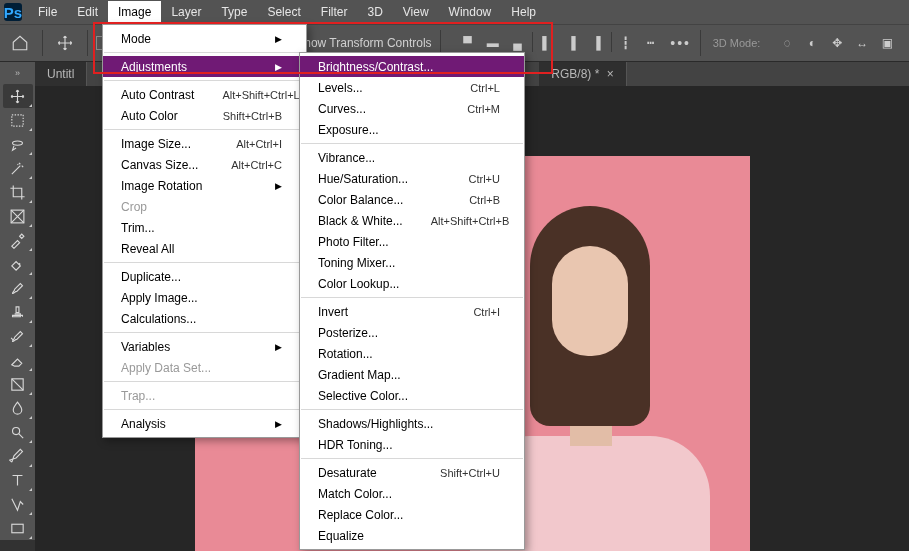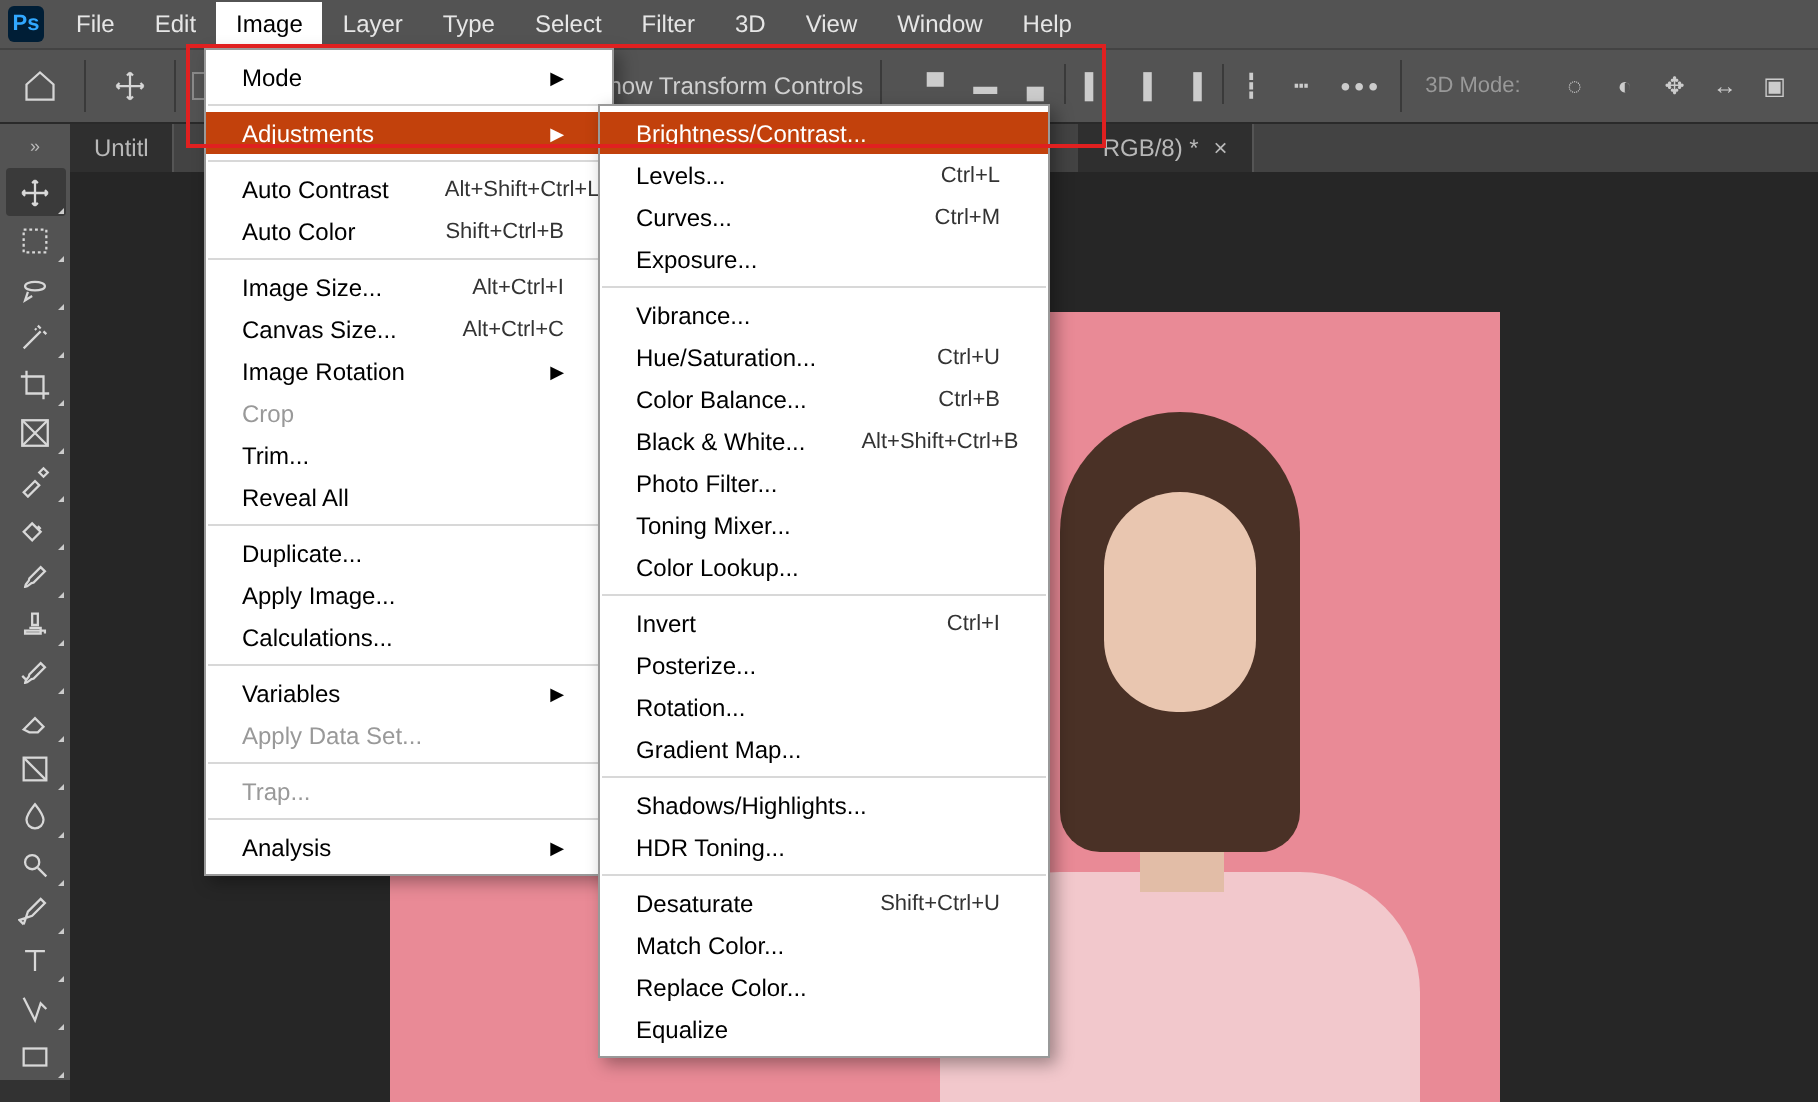--- a/index.html
+++ b/index.html
@@ -1,21 +1,21 @@
 <!DOCTYPE html>
 <html><head>
 <meta charset="utf-8">
 <style>
 *{margin:0;padding:0;box-sizing:border-box;font-family:"Segoe UI",Tahoma,sans-serif;font-size:12px;user-select:none}
 body{width:909px;height:551px;background:#323232;overflow:hidden;position:relative}
 
 
 .menubar{height:24px;background:#535353;display:flex;align-items:center;padding-left:4px;color:#e6e6e6}
 .ps-logo{width:18px;height:18px;background:#001e36;border-radius:3px;display:flex;align-items:center;justify-content:center;margin-right:6px}
-.ps-logo span{color:#31a8ff;font-size:11px;font-weight:bold}
+.ps-logo span{color:#31a8ff;font-size:15px;font-weight:bold}
 .menubar .mi{padding:4px 10px;cursor:pointer}
 .menubar .mi.open{background:#fff;color:#000}
 
 
 .optbar{height:38px;background:#535353;border-top:1px solid#434343;border-bottom:1px solid#2a2a2a;display:flex;align-items:center;padding:0 6px;gap:8px;color:#d0d0d0}
 .home-icon{width:28px;height:28px;display:flex;align-items:center;justify-content:center}
 .sep{width:1px;height:26px;background:#3a3a3a}
 .opt-sel{display:flex;align-items:center;height:22px;border:1px solid#6a6a6a;padding:0 6px;border-radius:2px}
 .chev{margin-left:12px;font-size:9px;color:#bbb}
 .opt-chk{width:14px;height:14px;border:1px solid#8a8a8a;margin-right:6px}
@@ -41,21 +41,21 @@
 .photo{width:555px;height:400px;background:#e98a96;position:relative;overflow:hidden}
 .head{position:absolute;right:80px;top:50px;width:160px;height:220px}
 .hair{position:absolute;top:0;left:20px;width:120px;height:220px;background:#4a3126;border-radius:60px 60px 20px 20px}
 .face{position:absolute;top:40px;left:42px;width:76px;height:110px;background:#e9c6b0;border-radius:40px 40px 38px 38px}
 .shirt{position:absolute;bottom:0;right:40px;width:240px;height:120px;background:#f2c8cc;border-radius:60px 60px 0 0}
 .neck{position:absolute;bottom:110px;right:138px;width:42px;height:50px;background:#e2bda7}
 
 
 .menu{position:absolute;background:#fff;border:1px solid#999;box-shadow:3px 3px 8px rgba(0,0,0,.35);padding:3px 0;color:#000}
 .menu .row{display:flex;align-items:center;height:21px;padding:0 24px 0 18px;white-space:nowrap;cursor:default}
-.menu .row.sel{background:#c2410c;color:#fff}
+.menu .row.sel{background:#701a75;color:#fff}
 .menu .row.dis{color:#999}
 .menu .row .lbl{flex:1}
 .menu .row .sc{margin-left:28px;color:#333;font-size:11px}
 .menu .row .sub{margin-left:28px;font-size:9px}
 .menu .div{height:1px;background:#d8d8d8;margin:3px 1px}
 
 
 .redbox{position:absolute;border:2px solid#e02020;pointer-events:none}
 </style>
 </head>
@@ -386,20 +386,23 @@
     </div>
     <div class="row">
       <span class="lbl">Posterize...</span>
     </div>
     <div class="row">
       <span class="lbl">Rotation...</span>
     </div>
     <div class="row">
       <span class="lbl">Gradient Map...</span>
     </div>
+    <div class="row">
+      <span class="lbl">Selective Color...</span>
+    </div>
     <div class="div"></div>
     <div class="row">
       <span class="lbl">Shadows/Highlights...</span>
     </div>
     <div class="row">
       <span class="lbl">HDR Toning...</span>
     </div>
     <div class="div"></div>
     <div class="row">
       <span class="lbl">Desaturate</span>

